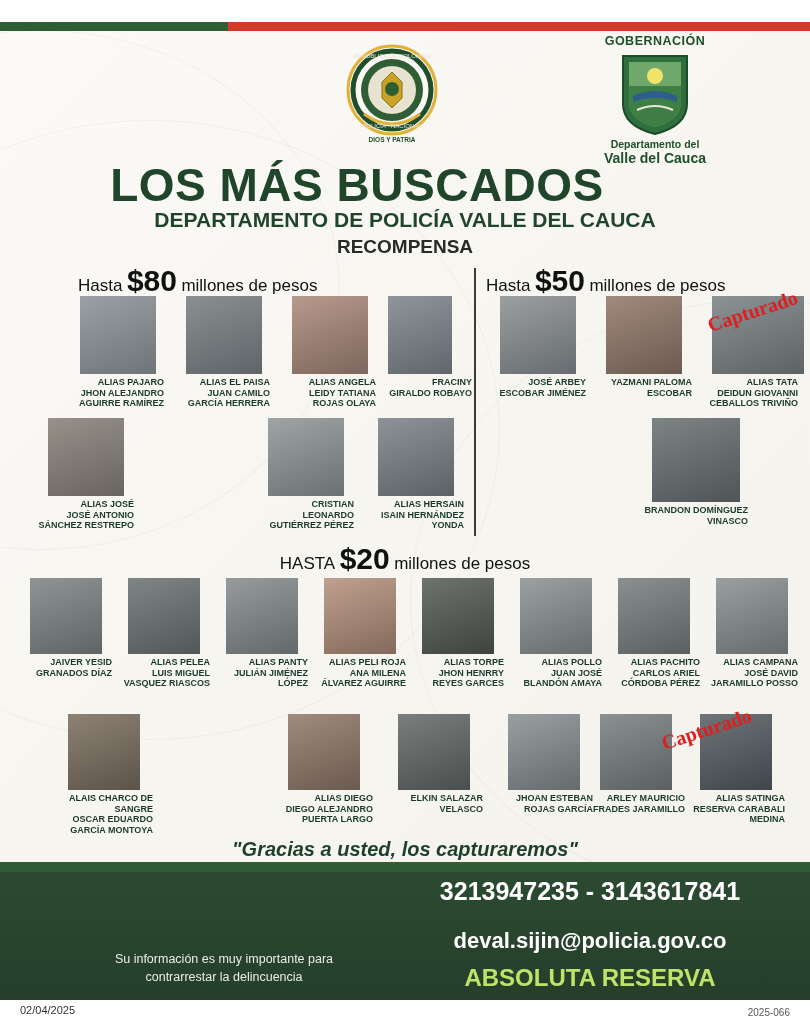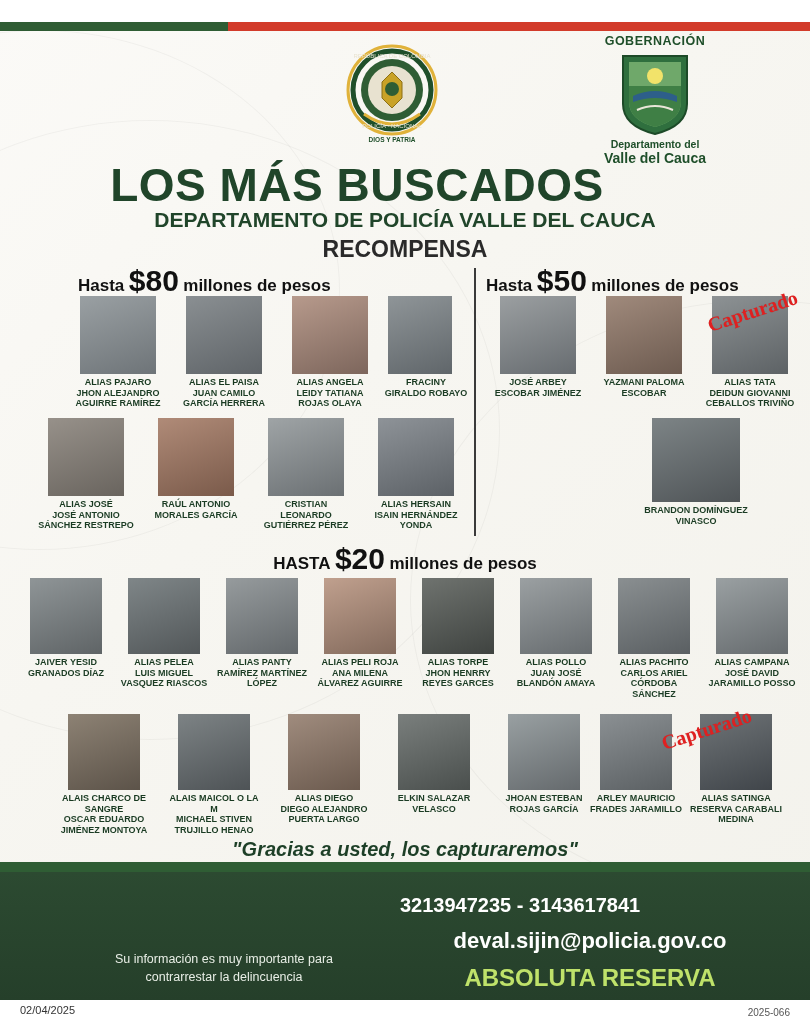--- a/index.html
+++ b/index.html
@@ -37,44 +37,44 @@
   .main-title {
     position:absolute; top:158px; left:0; width:714px; text-align:center;
     font-size: 46px; font-weight: bold; color:#20452a; letter-spacing: 0.5px;
   }
   .sub-title {
     position:absolute; top:208px; left:0; width:810px; text-align:center;
     font-size: 21px; font-weight: bold; color:#20452a; letter-spacing: 0px;
   }
   .recompensa {
     position:absolute; top:236px; left:0; width:810px; text-align:center;
-    font-size: 23px; font-weight: bold; color:#2a2a2a;
+    font-size: 19px; font-weight: bold; color:#2a2a2a;
   }
 
   .reward-head { font-weight: bold; color:#111; white-space: nowrap; }
   .reward-head .amt { font-size: 30px; font-weight: bold; }
-  .reward-head .small { font-size: 17px; font-weight: bold; }
+  .reward-head .small { font-size: 17px; font-weight: normal; }
 
   .divider-v {
     position:absolute; left: 474px; top: 268px; width: 2px; height: 268px; background:#3a3a3a;
   }
 
   
   .person { position:absolute; text-align:center; }
   .photo {
     width: 100%; height: 100%;
     background: #8d8d8d;
     border: 0;
     display:block;
     position: relative;
     overflow:hidden;
   }
   .person .pname {
     font-size: 9px; line-height: 10.5px; color:#1b3c24; font-weight: bold;
-    margin-top: 3px; width: 112px; margin-left:auto; margin-right:auto;
+    margin-top: 3px; width: 112px; margin-left:auto; margin-right:auto;text-align:right;
   }
   .alias { color:#17381f; font-weight:bold; }
   .captured {
     position:absolute; color:#e02020; font-weight:bold; font-size: 20px;
     transform: rotate(-18deg); font-family:"Liberation Serif", serif;
     white-space:nowrap; text-shadow: 0 0 1px rgba(0,0,0,.1);
   }
 
   .quote {
     position:absolute; left:0; top:838px; width:810px; text-align:center;
@@ -86,22 +86,22 @@
     position:absolute; left:0; top:872px; width:810px; height:128px;
     background: linear-gradient(180deg,#2c4a31 0%, #253f2a 100%);
   }
   .linea {
     position:absolute; left: 88px; top: 22px; font-size: 30px; font-weight:bold; color:#bfe26a; letter-spacing:.5px;
   }
   .footer-note {
     position:absolute; left: 84px; top: 78px; width: 280px; font-size: 12.5px; color:#e8eee6; line-height:18px; text-align:center;
   }
   .phones {
-    position:absolute; left: 400px; top: 22px; width: 380px; 
-    font-size: 20px; font-weight:bold; color:#ffffff;
+    position:absolute; left: 400px; top: 5px; width: 380px; text-align:center;
+    font-size: 25px; font-weight:bold; color:#ffffff;
   }
   .email {
     position:absolute; left: 400px; top: 56px; width: 380px; text-align:center;
     font-size: 22px; font-weight:bold; color:#ffffff;
   }
   .reserva {
     position:absolute; left: 400px; top: 92px; width: 380px; text-align:center;
     font-size: 24px; font-weight:bold; color:#bfe26a;
   }
   .bottom-strip { position:absolute; left:0; top:1000px; width:810px; height:24px; background:#ffffff; }
@@ -203,27 +203,20 @@
     </div>
   </div>
 
   <div class="person" style="left:48px; top:418px; width:76px;">
     <div class="photo" style="height:78px; background:linear-gradient(160deg,#97918a,#69645e);"></div>
     <div class="pname" style="width:96px; margin-left:-10px;">
       <span class="alias">ALIAS JOSÉ</span><br>
       <span>JOSÉ ANTONIO SÁNCHEZ RESTREPO</span>
     </div>
   </div>
-  <div class="person" style="left:158px; top:418px; width:76px;">
-    <div class="photo" style="height:78px; background:linear-gradient(160deg,#b08b78,#7a5a4a);"></div>
-    <div class="pname" style="width:96px; margin-left:-10px;">
-      <span class="alias"></span>
-      <span>RAÚL ANTONIO MORALES GARCÍA</span>
-    </div>
-  </div>
   <div class="person" style="left:268px; top:418px; width:76px;">
     <div class="photo" style="height:78px; background:linear-gradient(160deg,#9fa4a6,#6b7073);"></div>
     <div class="pname" style="width:96px; margin-left:-10px;">
       <span class="alias"></span>
       <span>CRISTIAN LEONARDO GUTIÉRREZ PÉREZ</span>
     </div>
   </div>
   <div class="person" style="left:378px; top:418px; width:76px;">
     <div class="photo" style="height:78px; background:linear-gradient(160deg,#8e9398,#5c6166);"></div>
     <div class="pname" style="width:96px; margin-left:-10px;">
@@ -239,21 +232,21 @@
       <span>JOSÉ  ARBEY ESCOBAR JIMÉNEZ</span>
     </div>
   </div>
   <div class="person" style="left:606px; top:296px; width:76px;">
     <div class="photo" style="height:78px; background:linear-gradient(160deg,#a08a7c,#6d5b50);"></div>
     <div class="pname" style="width:96px; margin-left:-10px;">
       <span class="alias"></span>
       <span>YAZMANI PALOMA ESCOBAR</span>
     </div>
   </div>
-  <div class="person" style="left:712px; top:296px; width:76px;">
+  <div class="person" style="left:712px; top:296px; width:92px;">
     <div class="photo" style="height:78px; background:linear-gradient(160deg,#8d9294,#5d6265);"></div>
     <div class="pname" style="width:96px; margin-left:-10px;">
       <span class="alias">ALIAS TATA</span><br>
       <span>DEIDUN GIOVANNI CEBALLOS TRIVIÑO</span>
     </div>
   </div>
   <div class="captured" style="left:706px; top:300px;">Capturado</div>
 
   <div class="person" style="left:652px; top:418px; width:88px;">
     <div class="photo" style="height:84px; background:linear-gradient(160deg,#7d8486,#4f5457);"></div>
@@ -274,21 +267,21 @@
     <div class="photo" style="height:76px; background:linear-gradient(160deg,#7f8688,#525759);"></div>
     <div class="pname" style="width:92px; margin-left:-10px;">
       <span class="alias">ALIAS PELEA</span><br>
       <span>LUIS MIGUEL VASQUEZ RIASCOS</span>
     </div>
   </div>
   <div class="person" style="left:226px; top:578px; width:72px;">
     <div class="photo" style="height:76px; background:linear-gradient(160deg,#969b9d,#63686b);"></div>
     <div class="pname" style="width:92px; margin-left:-10px;">
       <span class="alias">ALIAS PANTY</span><br>
-      <span>RAMÍREZ MARTÍNEZ LÓPEZ</span>
+      <span>JULIÁN JIMÉNEZ LÓPEZ</span>
     </div>
   </div>
   <div class="person" style="left:324px; top:578px; width:72px;">
     <div class="photo" style="height:76px; background:linear-gradient(160deg,#c0a08e,#836a5c);"></div>
     <div class="pname" style="width:92px; margin-left:-10px;">
       <span class="alias">ALIAS PELI ROJA</span><br>
       <span>ANA MILENA ÁLVAREZ AGUIRRE</span>
     </div>
   </div>
   <div class="person" style="left:520px; top:578px; width:72px;">
@@ -302,43 +295,36 @@
     <div class="photo" style="height:76px; background:linear-gradient(160deg,#6f736f,#3f4340);"></div>
     <div class="pname" style="width:92px; margin-left:-10px;">
       <span class="alias">ALIAS TORPE</span><br>
       <span>JHON HENRRY REYES GARCES</span>
     </div>
   </div>
   <div class="person" style="left:618px; top:578px; width:72px;">
     <div class="photo" style="height:76px; background:linear-gradient(160deg,#8a8f91,#5a5f62);"></div>
     <div class="pname" style="width:92px; margin-left:-10px;">
       <span class="alias">ALIAS PACHITO</span><br>
-      <span>CARLOS ARIEL CÓRDOBA SÁNCHEZ</span>
+      <span>CARLOS ARIEL CÓRDOBA PÉREZ</span>
     </div>
   </div>
   <div class="person" style="left:716px; top:578px; width:72px;">
     <div class="photo" style="height:76px; background:linear-gradient(160deg,#9aa0a2,#666b6e);"></div>
     <div class="pname" style="width:92px; margin-left:-10px;">
       <span class="alias">ALIAS CAMPANA</span><br>
       <span>JOSÉ DAVID JARAMILLO POSSO</span>
     </div>
   </div>
 
   <div class="person" style="left:68px; top:714px; width:72px;">
     <div class="photo" style="height:76px; background:linear-gradient(160deg,#8d8274,#5c5349);"></div>
     <div class="pname" style="width:98px; margin-left:-13px;">
       <span class="alias">ALAIS CHARCO DE SANGRE</span><br>
-      <span>OSCAR EDUARDO JIMÉNEZ MONTOYA</span>
-    </div>
-  </div>
-  <div class="person" style="left:178px; top:714px; width:72px;">
-    <div class="photo" style="height:76px; background:linear-gradient(160deg,#7d8385,#4e5356);"></div>
-    <div class="pname" style="width:98px; margin-left:-13px;">
-      <span class="alias">ALAIS MAICOL O LA M</span><br>
-      <span>MICHAEL STIVEN TRUJILLO HENAO</span>
+      <span>OSCAR EDUARDO GARCÍA MONTOYA</span>
     </div>
   </div>
   <div class="person" style="left:288px; top:714px; width:72px;">
     <div class="photo" style="height:76px; background:linear-gradient(160deg,#a08c7e,#6b5a4e);"></div>
     <div class="pname" style="width:98px; margin-left:-13px;">
       <span class="alias">ALIAS DIEGO</span><br>
       <span>DIEGO ALEJANDRO PUERTA LARGO</span>
     </div>
   </div>
   <div class="person" style="left:398px; top:714px; width:72px;">

